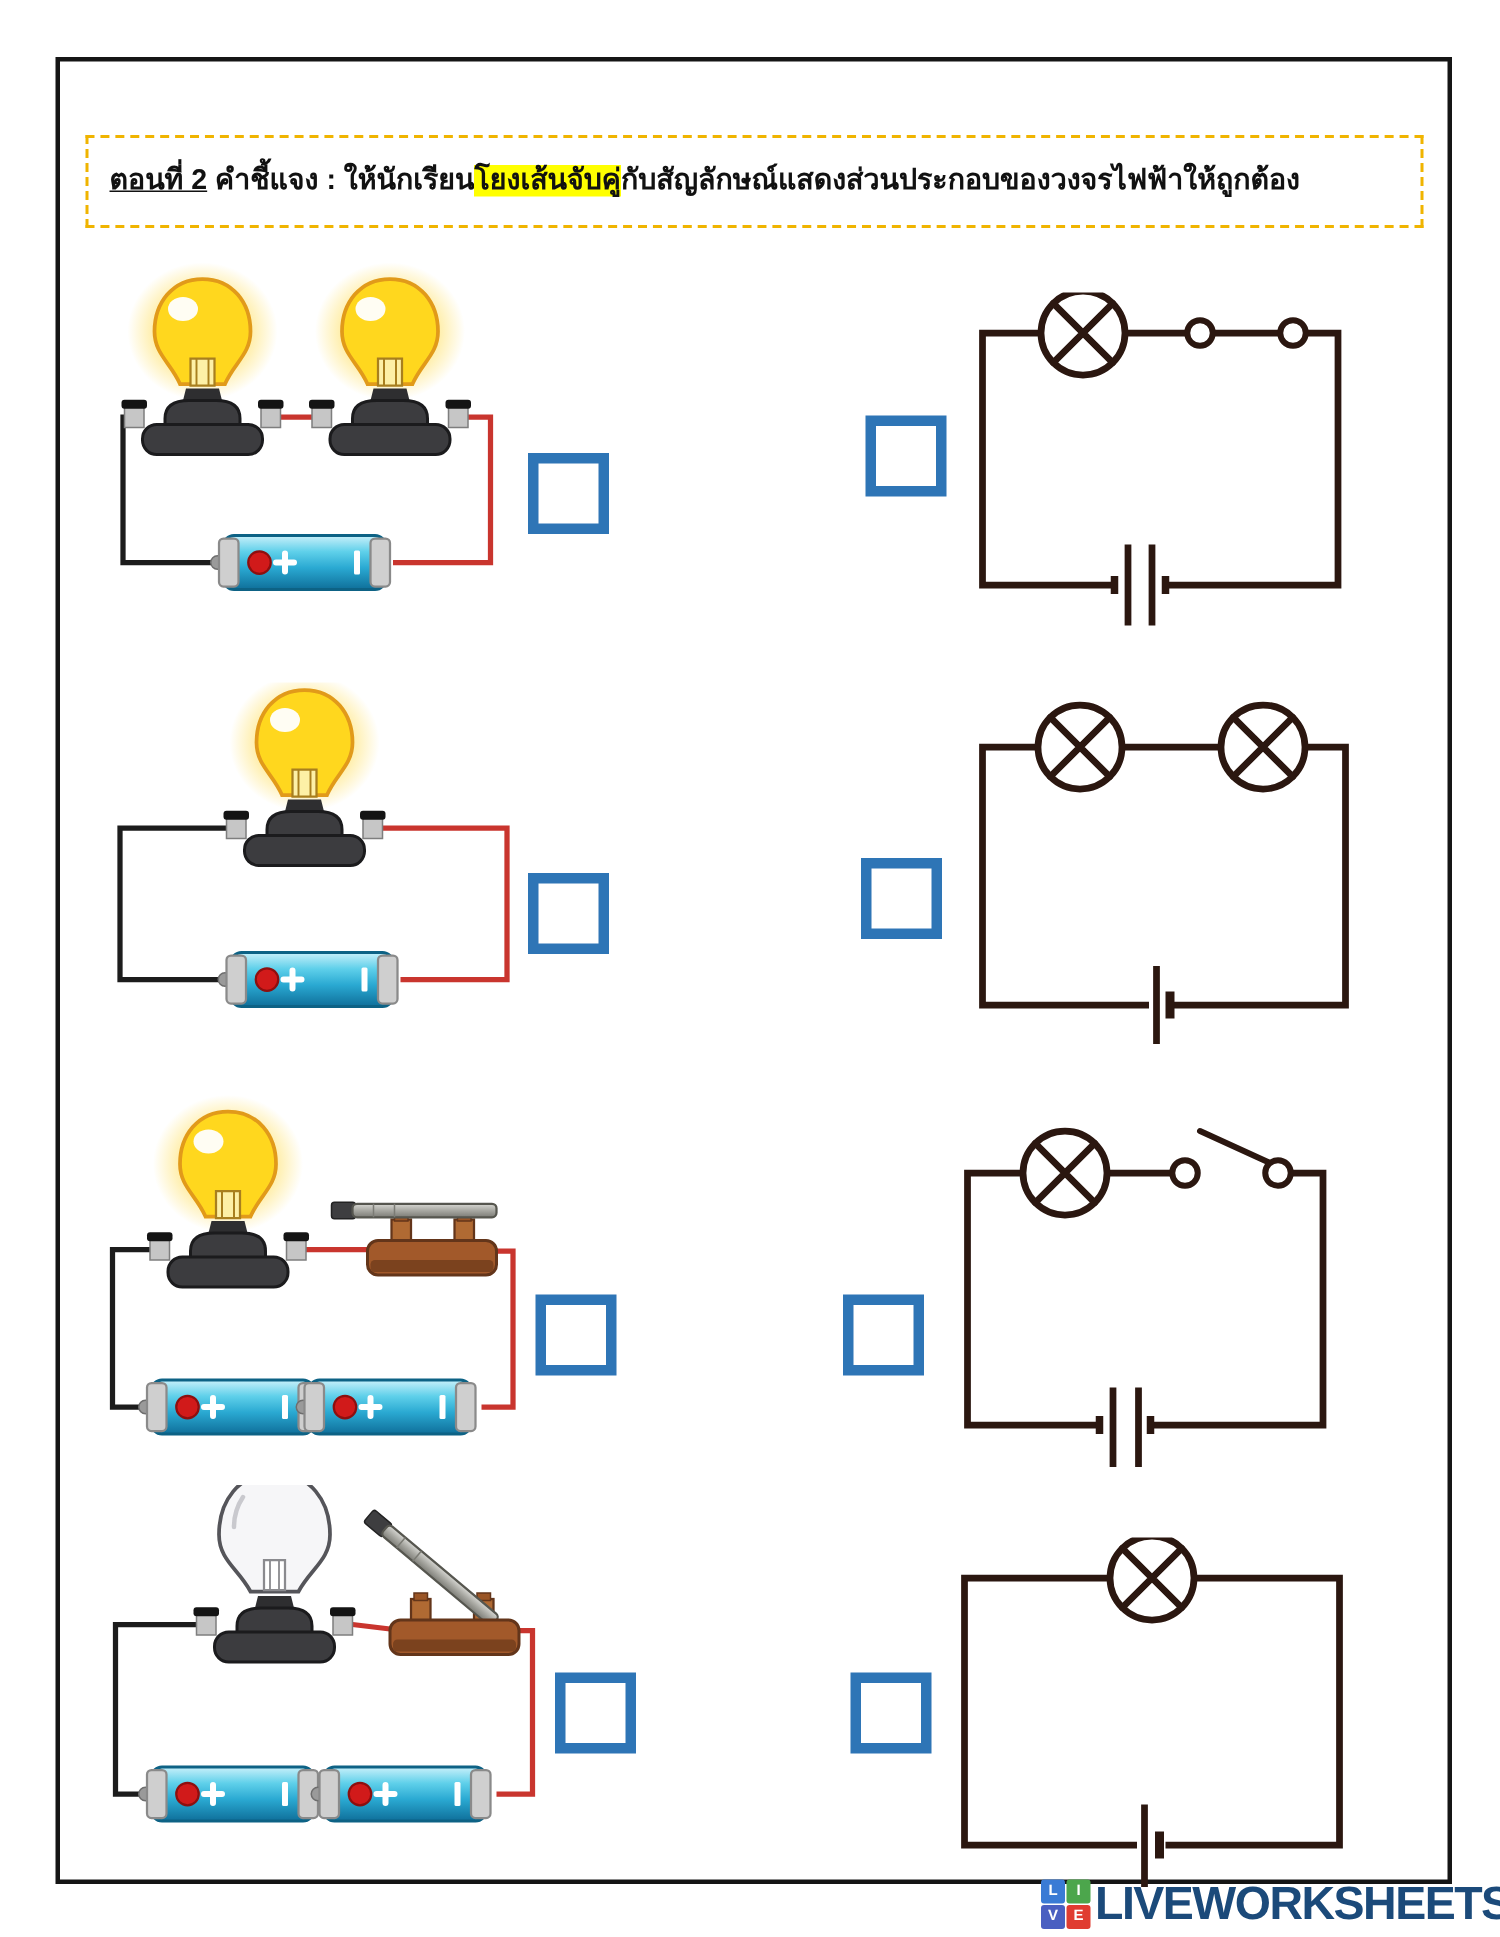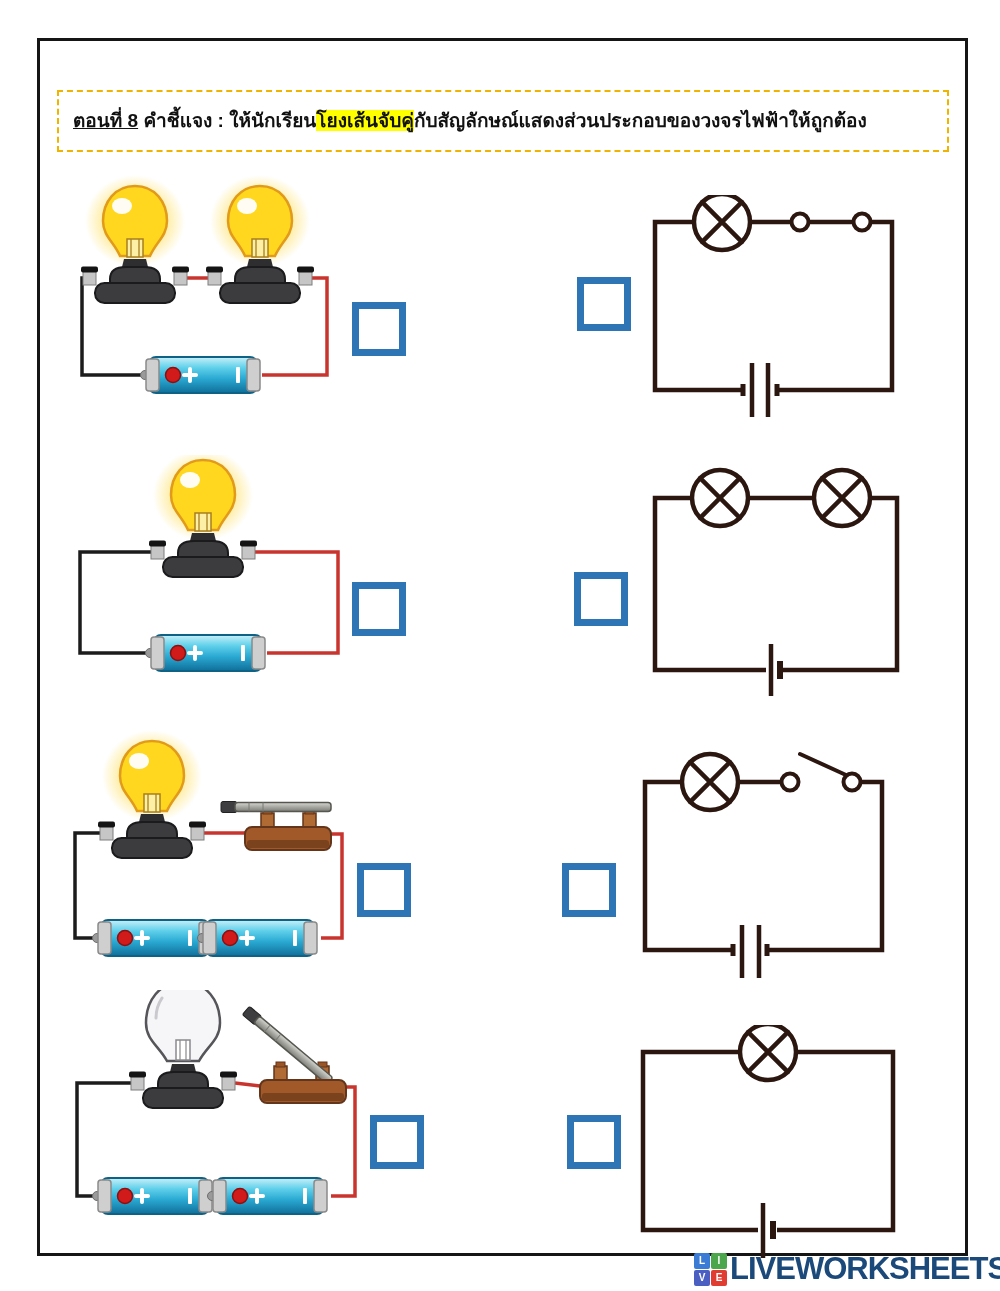--- a/index.html
+++ b/index.html
@@ -22,21 +22,21 @@
   #logo-text{font-size:31px;font-weight:bold;color:#1b4a7a;letter-spacing:-1px;}
 </style>
 </head>
 <body>
 
 <div id="page">
 
   <div id="page-border" class="abs"></div>
 
   <div id="instruction-box" class="abs">
-    <div class="txt"><span class="u">ตอนที่ 8</span><span> คำชี้แจง : ให้นักเรียน</span><span class="hl">โยงเส้นจับคู่</span><span>กับสัญลักษณ์แสดงส่วนประกอบของวงจรไฟฟ้าให้ถูกต้อง</span></div>
+    <div class="txt"><span class="u">ตอนที่ 2</span><span> คำชี้แจง : ให้นักเรียน</span><span class="hl">โยงเส้นจับคู่</span><span>กับสัญลักษณ์แสดงส่วนประกอบของวงจรไฟฟ้าให้ถูกต้อง</span></div>
   </div>
 
   <svg width="0" height="0" style="position:absolute">
     <defs>
       <radialGradient id="glowGrad">
         <stop offset="0%" stop-color="#ffe36b" stop-opacity="0.95"></stop>
         <stop offset="55%" stop-color="#ffd83a" stop-opacity="0.55"></stop>
         <stop offset="100%" stop-color="#ffd83a" stop-opacity="0"></stop>
       </radialGradient>
       <linearGradient id="batGrad" x1="0" y1="0" x2="0" y2="1">

